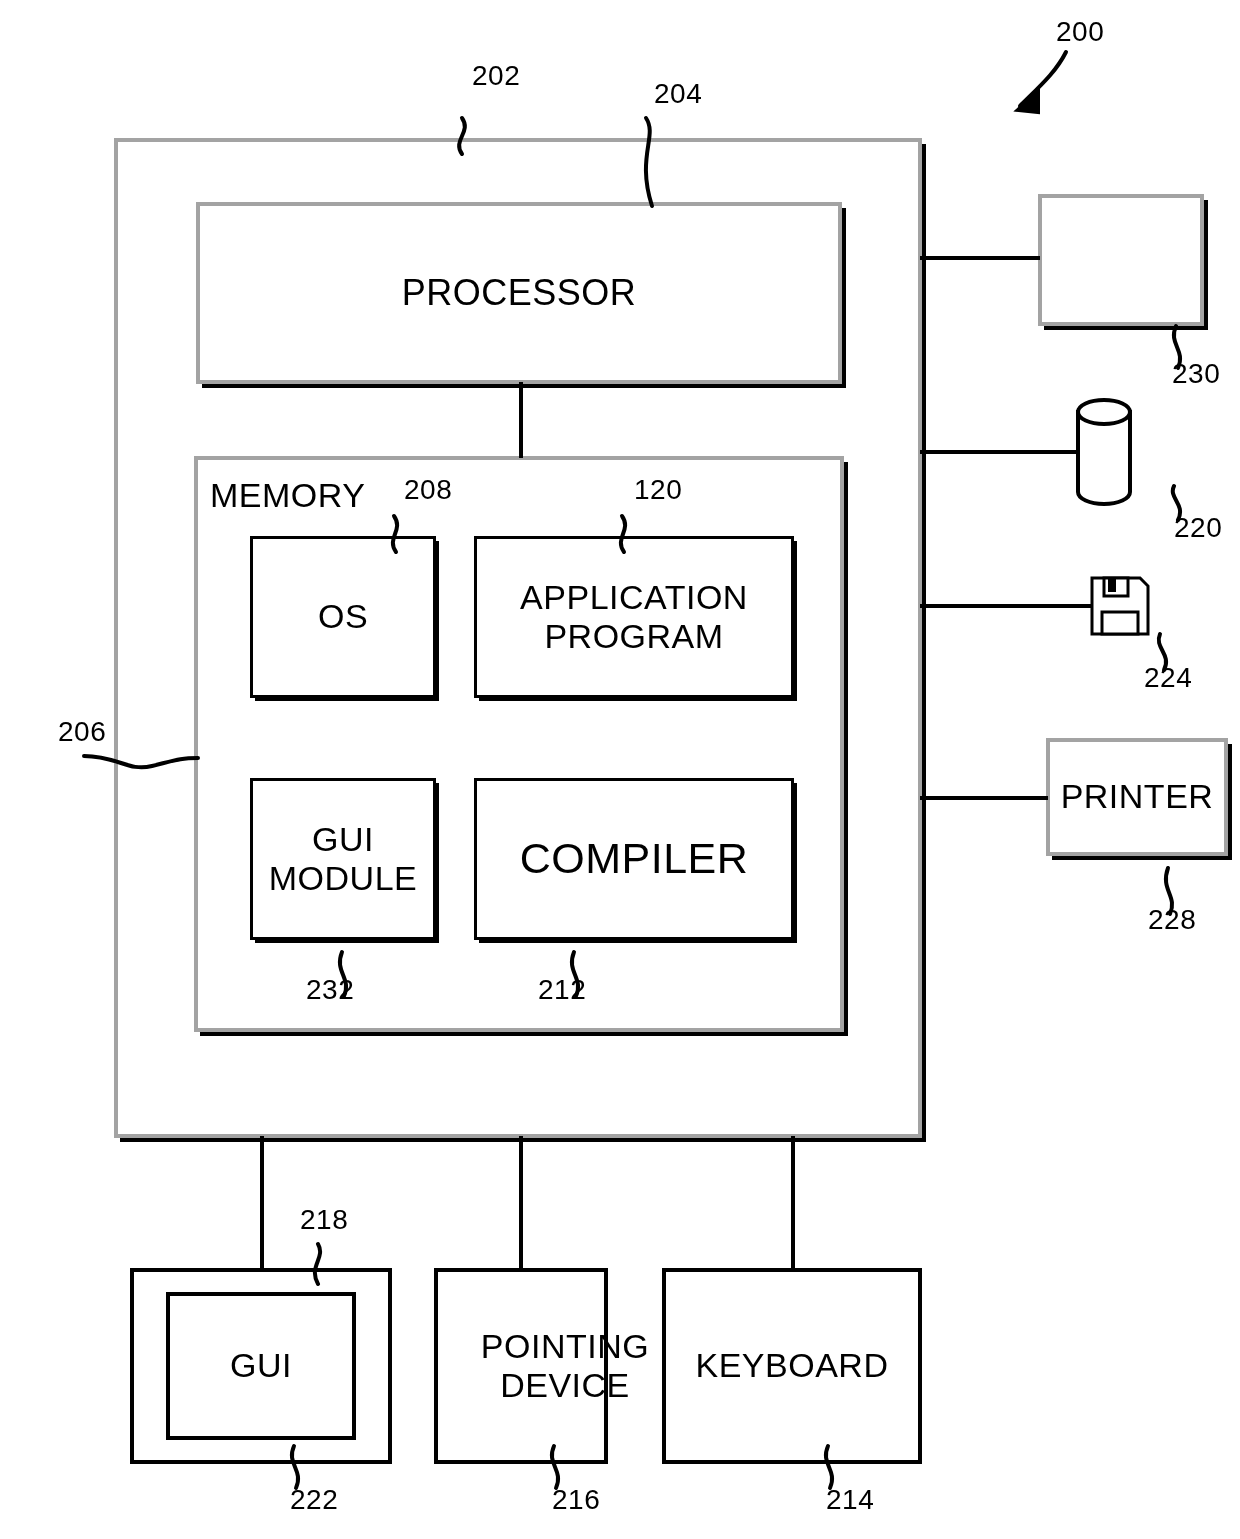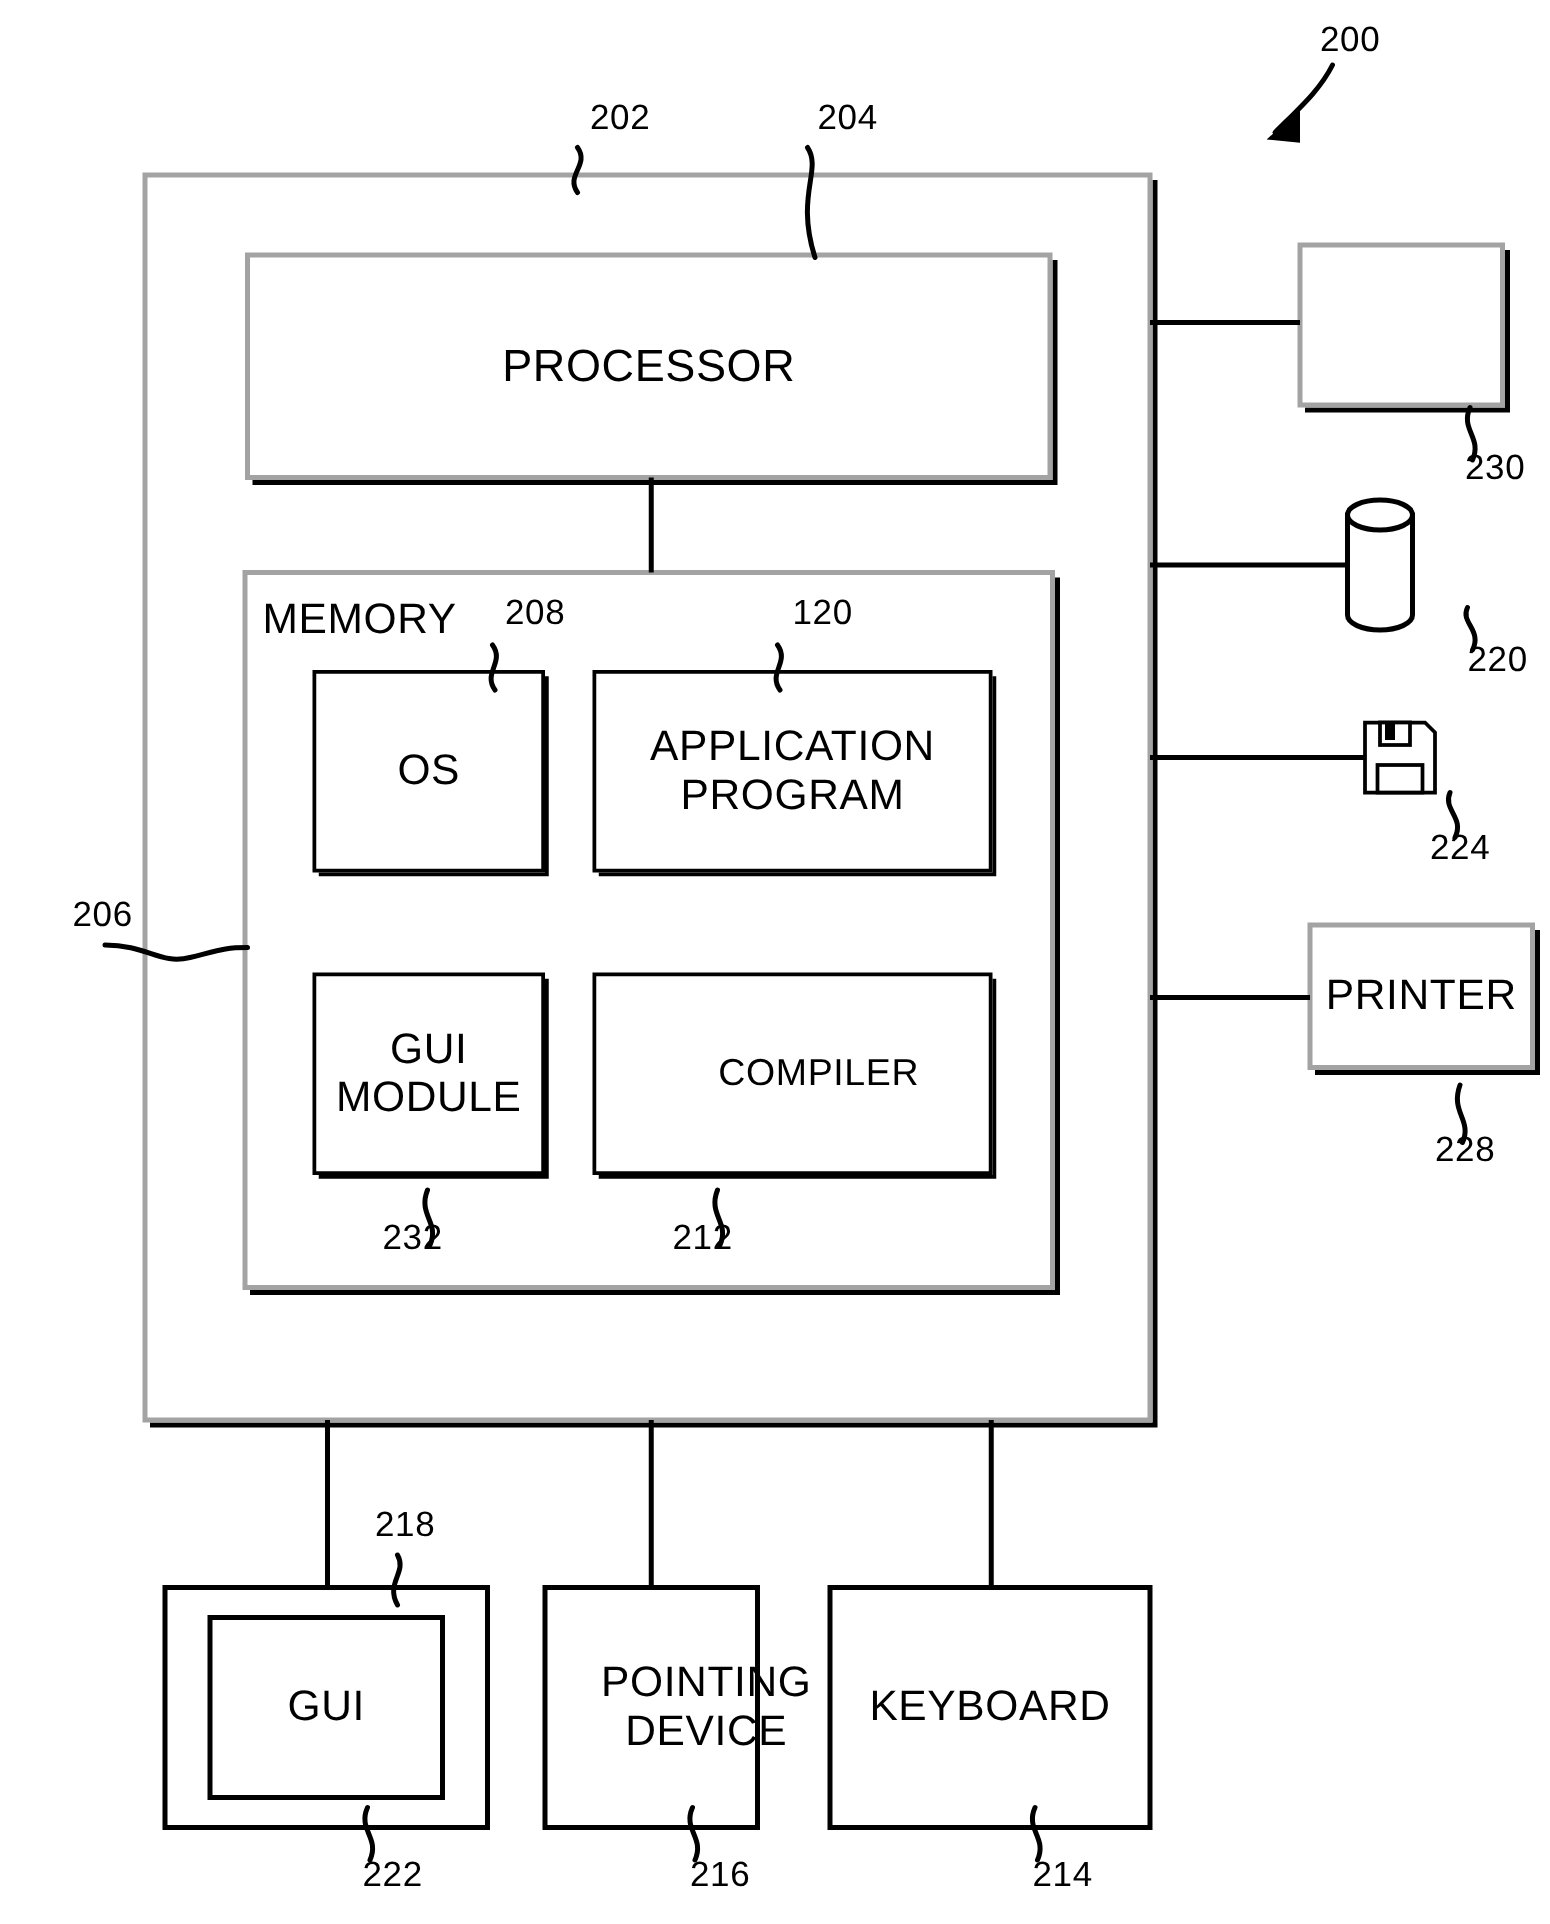--- a/index.html
+++ b/index.html
@@ -93,21 +93,21 @@
     <div class="centered" style="font-size:34px;">APPLICATION
 PROGRAM</div>
   </div>
 
   <div class="thinbox" style="left:250px; top:778px; width:186px; height:162px;">
     <div class="centered" style="font-size:34px;">GUI
 MODULE</div>
   </div>
 
   <div class="thinbox" style="left:474px; top:778px; width:320px; height:162px;">
-    <div class="centered" style="font-size:30px;margin-left:21px;">COMPILER</div>
+    <div class="centered" style="font-size:43px;">COMPILER</div>
   </div>
 
   <div class="box" style="left:1038px; top:194px; width:166px; height:132px;"></div>
 
   <div class="box" style="left:1046px; top:738px; width:182px; height:118px;">
     <div class="centered" style="font-size:34px;">PRINTER</div>
   </div>
 
   <div class="plainbox" style="left:130px; top:1268px; width:262px; height:196px;"></div>
 
@@ -185,21 +185,21 @@
 
       <path d="M296 1488 C304 1470 286 1464 294 1446"></path>
 
       <path d="M556 1488 C564 1470 546 1464 554 1446"></path>
 
       <path d="M830 1488 C838 1470 820 1464 828 1446"></path>
     </g>
   </svg>
 
   <div class="ref" style="left:1056px; top:16px;">200</div>
-  <div class="ref" style="left:472px; top:78px;text-align:center;">202</div>
+  <div class="ref" style="left:472px; top:60px;text-align:center;">202</div>
   <div class="ref" style="left:654px; top:78px;">204</div>
   <div class="ref" style="left:26px; top:716px;margin-left:32px;">206</div>
   <div class="ref" style="left:404px; top:474px;">208</div>
   <div class="ref" style="left:634px; top:474px;">120</div>
   <div class="ref" style="left:306px; top:974px;">232</div>
   <div class="ref" style="left:538px; top:974px;">212</div>
   <div class="ref" style="left:1172px; top:358px;">230</div>
   <div class="ref" style="left:1174px; top:512px;">220</div>
   <div class="ref" style="left:1144px; top:662px;">224</div>
   <div class="ref" style="left:1148px; top:904px;">228</div>

